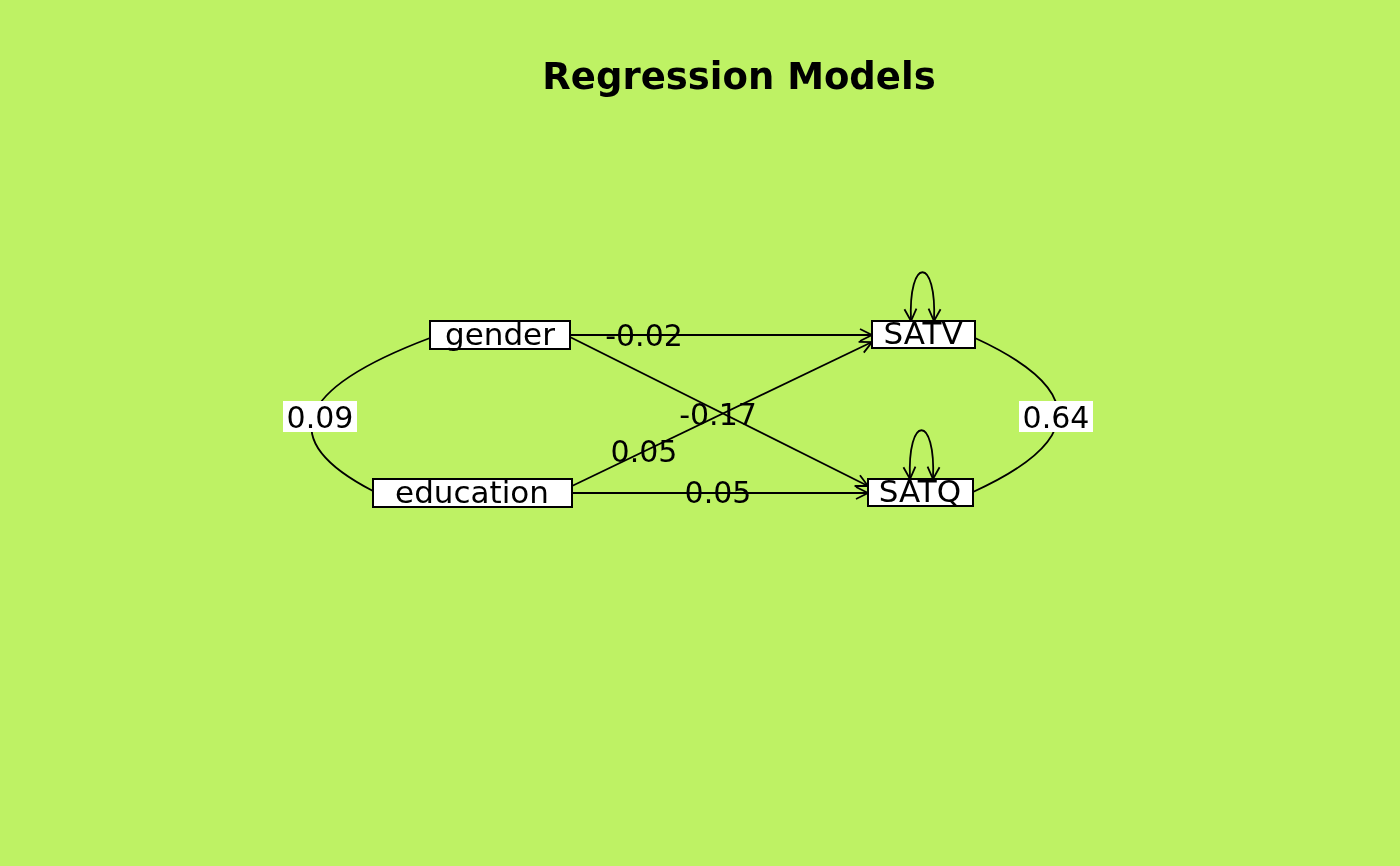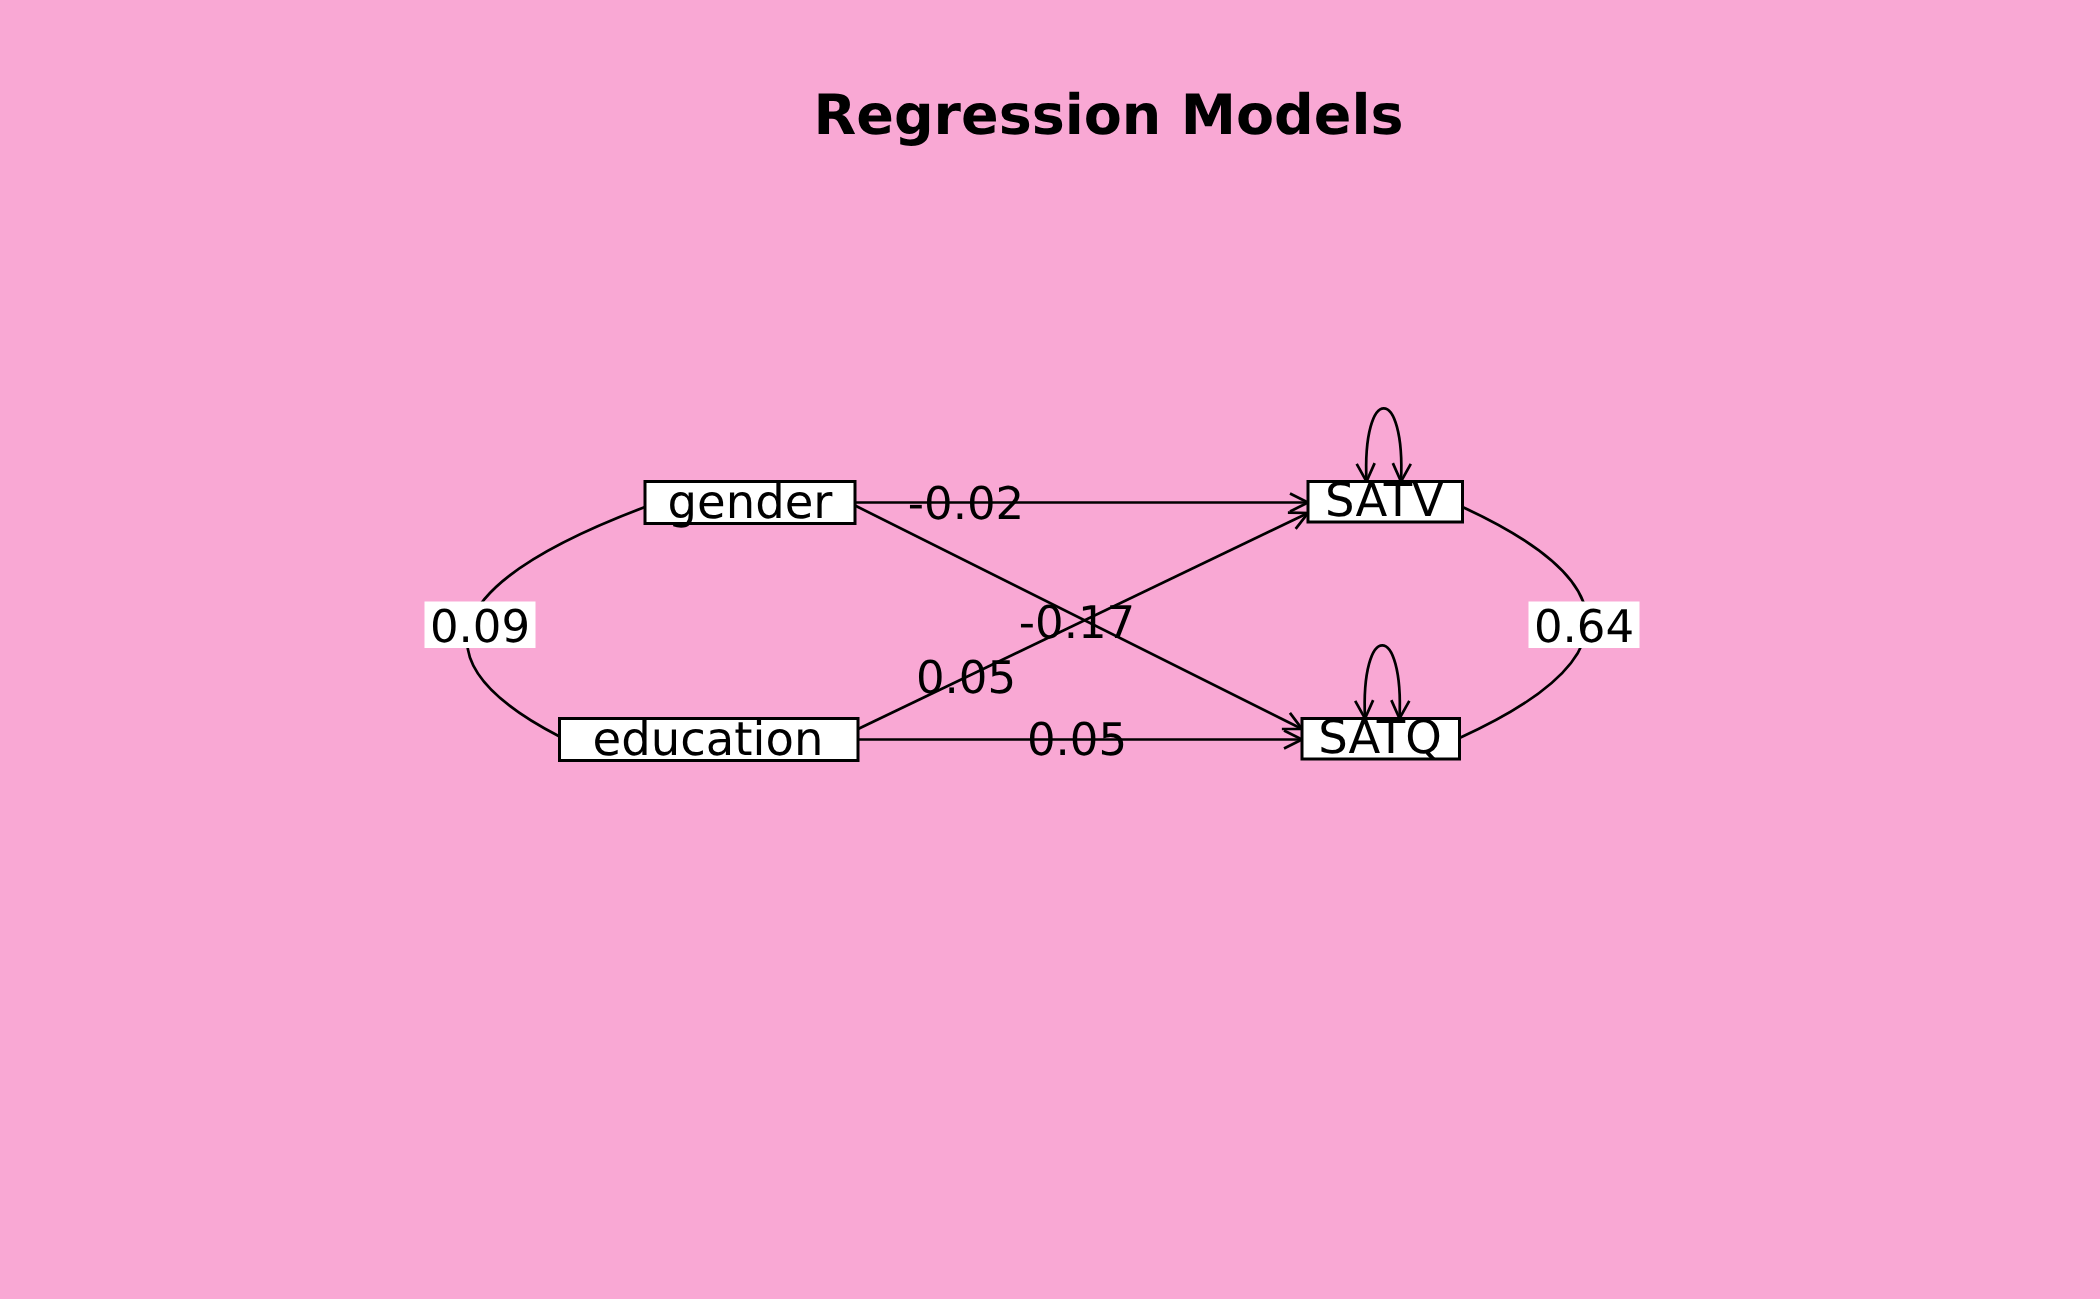--- a/index.html
+++ b/index.html
@@ -4,21 +4,21 @@
 <style>
   html, body {
     margin: 0;
     padding: 0;
     background: #ffffff;
   }
   .canvas {
     position: relative;
     width: 1400px;
     height: 866px;
-    background: #f9a8d4;
+    background: #bef264;
     font-family: "DejaVu Sans", sans-serif;
   }
   svg text {
     font-family: "DejaVu Sans", sans-serif;
     fill: #000000;
   }
   .title-text {
     font-size: 37px;
     font-weight: bold;
   }

